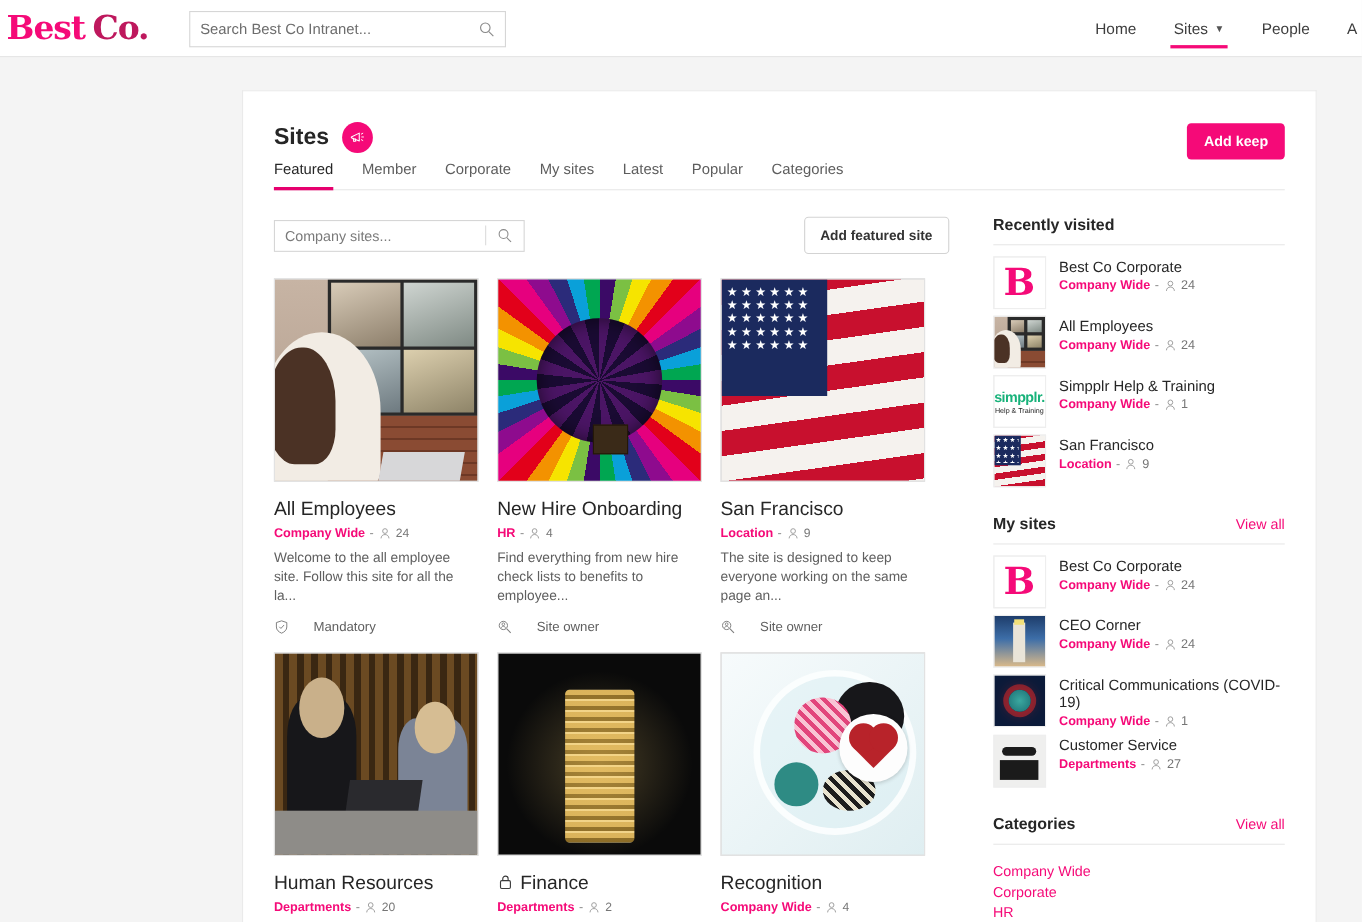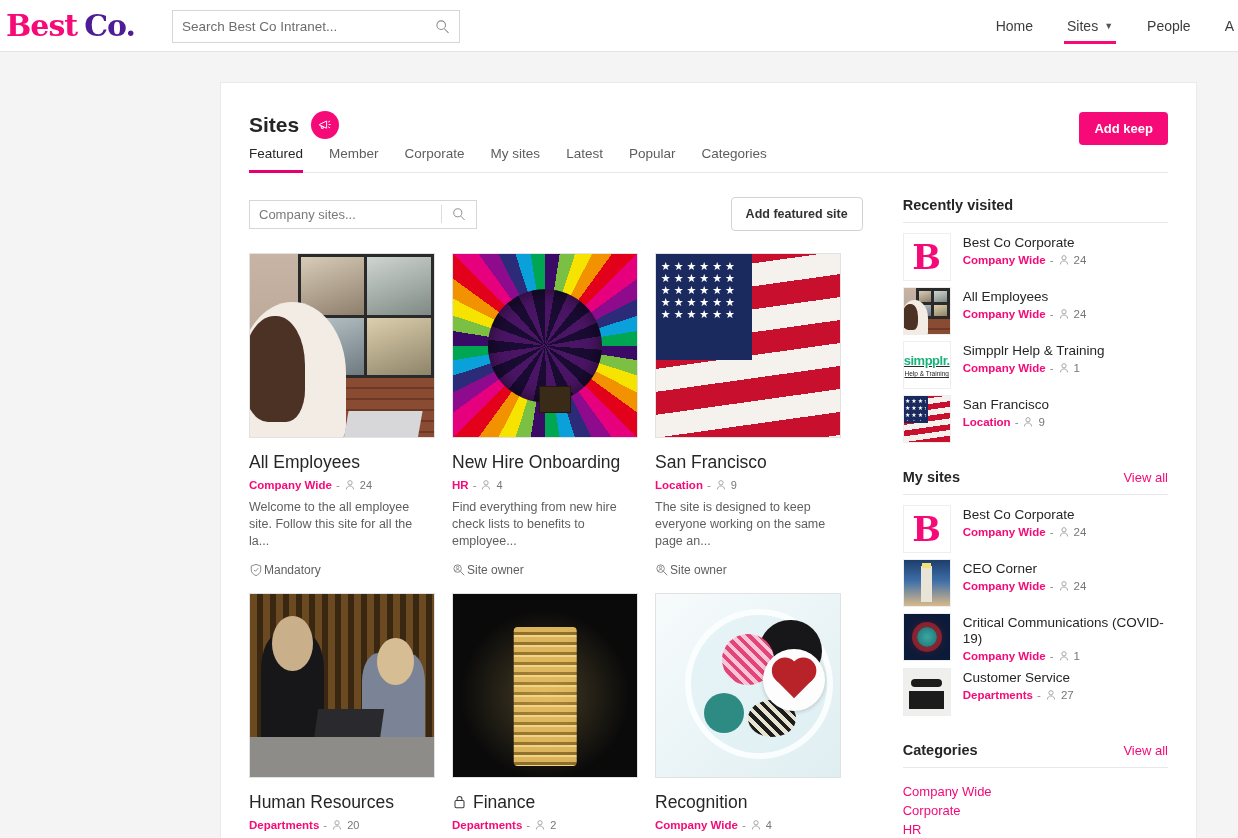--- a/index.html
+++ b/index.html
@@ -14,21 +14,21 @@
   
   .topbar {
     position: absolute; top: 0; left: 0; width: 1238px; height: 52px;
     background: #ffffff; border-bottom: 1px solid #e4e4e4;
     display: flex; align-items: center;
   }
   .logo { margin-left: 6px; display: flex; align-items: baseline;
           font-family: "DejaVu Serif", serif; font-weight: bold;
           font-size: 30px; letter-spacing: -1px; }
   .logo .l1 { color: #f50a78; }
-  .logo .l2 { color: #4c1d95; margin-left: 7px; }
+  .logo .l2 { color: #be185d; margin-left: 7px; }
 
   .globalsearch {
     position: absolute; left: 172px; top: 10px;
     width: 288px; height: 33px;
     border: 1px solid #d6d6d6; background: #fff;
     display: flex; align-items: center; padding: 0 9px;
   }
   .globalsearch .ph { font-size: 13.5px; color: #6d6d6d; flex: 1; }
 
   .nav { position: absolute; right: 0; top: 0; height: 52px;
@@ -106,21 +106,21 @@
   }
   .card-title {
     margin-top: 14px; font-size: 17.5px; color: #262626; line-height: 20px;
     display: flex; align-items: center; gap: 6px;
   }
   .meta { margin-top: 7px; font-size: 11.5px; display: flex; align-items: center; }
   .meta .cat { color: #f50a78; font-weight: bold; }
   .meta .dash { color: #8a8a8a; margin: 0 4px; }
   .meta .cnt { color: #767676; margin-left: 4px; font-size: 11px; }
   .desc { margin-top: 8px; font-size: 12.5px; color: #5f5f5f; line-height: 17px; }
-  .foot { margin-top: 13px; display: flex; align-items: center; gap: 1px;
+  .foot { margin-top: 13px; display: flex; align-items: center; gap: 22px;
           font-size: 12px; color: #5f5f5f; }
 
   
   .rail-head {
     display: flex; align-items: baseline; justify-content: space-between;
     padding-bottom: 9px; border-bottom: 1px solid #e8e8e8;
   }
   .rail-title { font-size: 14.5px; font-weight: bold; color: #262626; }
   .viewall { font-size: 13px; color: #f50a78; cursor: pointer; }
   .rail-list { margin-top: 10px; }
@@ -234,21 +234,21 @@
   .im-jar .teal { position: absolute; left: 26%; top: 54%; width: 22%; height: 22%;
       background: #2e8b84; border-radius: 50%; }
   .im-jar .stripe { position: absolute; left: 50%; top: 58%; width: 26%; height: 20%;
       background: repeating-linear-gradient(45deg,#1d1d1d 0 4px,#e8e3cf 4px 8px);
       border-radius: 50%; }
 
   
   .im-blogo { background: #fff; display: flex; align-items: center; justify-content: center;
       font-family: "DejaVu Serif", serif; font-weight: bold; font-size: 34px; color: #f50a78; }
   .im-simpplr { background: #fff; display: flex; flex-direction: column;
-      align-items: center; justify-content: center; text-decoration: underline; }
+      align-items: center; justify-content: center; }
   .im-simpplr .s1 { font-size: 13px; font-weight: bold; color: #18b27a;
       font-family: "Liberation Sans", sans-serif; letter-spacing: -.5px; }
   .im-simpplr .s2 { font-size: 6.5px; color: #222; margin-top: 2px; }
   .im-light { background: linear-gradient(#1e3d6b 0%, #3d6ea8 45%, #d9b98a 100%); }
   .im-light .tower { position: absolute; left: 38%; top: 12%; width: 24%; height: 80%;
       background: #e9e4d8; }
   .im-light .top { position: absolute; left: 40%; top: 6%; width: 20%; height: 12%;
       background: #f2e07a; }
   .im-covid { background: #0b1b3a; }
   .im-covid .core { position: absolute; left: 28%; top: 28%; width: 44%; height: 44%;

